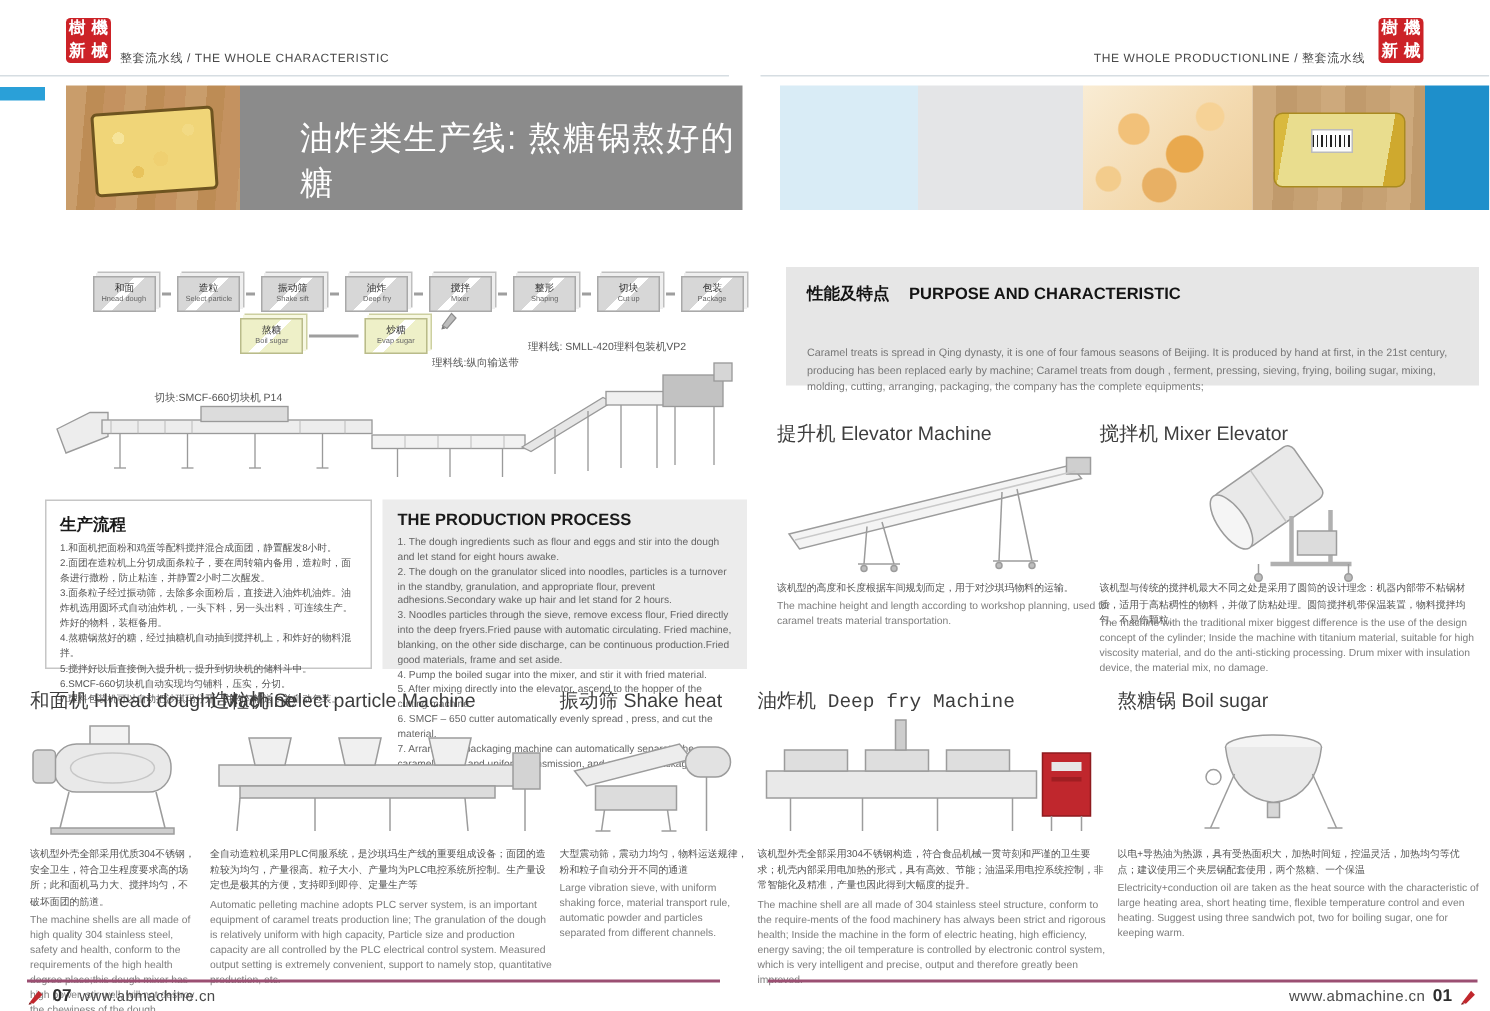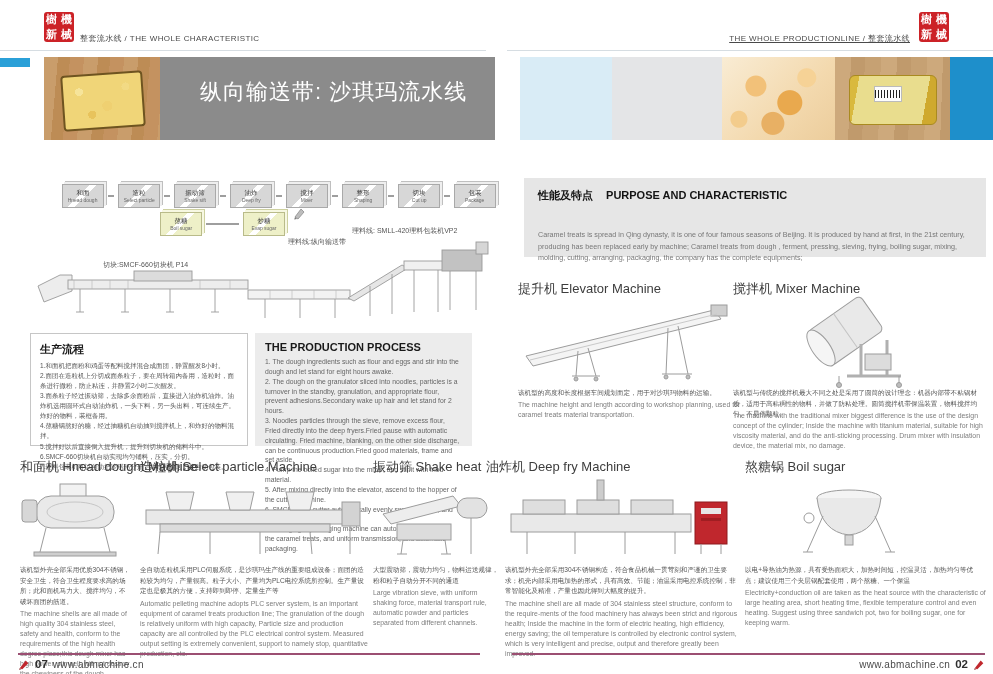--- a/index.html
+++ b/index.html
@@ -92,36 +92,36 @@
 <div id="page">
 
   <div class="abs seal" style="left:44px;top:12px;">
     <span>樹</span>
     <span>機</span>
     <span>新</span>
     <span>械</span>
   </div>
   <div class="abs brand" style="left:80px;top:33px;">整套流水线 / THE WHOLE CHARACTERISTIC</div>
 
-  <div class="abs brand" style="right:83px;top:33px;text-decoration:underline;">THE WHOLE PRODUCTIONLINE / 整套流水线</div>
+  <div class="abs brand" style="right:83px;top:33px;">THE WHOLE PRODUCTIONLINE / 整套流水线</div>
   <div class="abs seal" style="left:919px;top:12px;">
     <span>樹</span>
     <span>機</span>
     <span>新</span>
     <span>械</span>
   </div>
   <div class="abs hrule" style="left:0;top:50px;width:486px;"></div>
   <div class="abs hrule" style="left:507px;top:50px;width:486px;"></div>
 
   <div class="abs chip-blue" style="left:0;top:58px;width:30px;height:9px;"></div>
   <div class="abs photo-sachima" style="left:44px;top:57px;width:116px;height:83px;">
     <div class="treat"></div>
   </div>
   <div class="abs banner" style="left:160px;top:57px;width:335px;height:83px;">
-    <div class="t-cn" style="margin:20px 0 0 40px;">纵向输送带: 沙琪玛流水线</div>
+    <div class="t-cn" style="margin:20px 0 0 40px;">油炸类生产线: 熬糖锅熬好的糖</div>
   </div>
   <div class="abs block-lblue" style="left:520px;top:57px;width:92px;height:83px;"></div>
   <div class="abs block-lgray" style="left:612px;top:57px;width:110px;height:83px;"></div>
   <div class="abs photo-caramel" style="left:722px;top:57px;width:113px;height:83px;"></div>
   <div class="abs photo-package" style="left:835px;top:57px;width:115px;height:83px;">
     <div class="bag">
         <div class="label"></div>
       </div>
   </div>
   <div class="abs block-blue" style="left:950px;top:57px;width:43px;height:83px;"></div>
@@ -231,21 +231,21 @@
   <div class="abs panel-cn" style="left:30px;top:333px;width:218px;height:113px;">
     <div class="p-title">生产流程</div>
     <div class="p-item">1.和面机把面粉和鸡蛋等配料搅拌混合成面团，静置醒发8小时。</div>
     <div class="p-item">2.面团在造粒机上分切成面条粒子，要在周转箱内备用，造粒时，面条进行撒粉，防止粘连，并静置2小时二次醒发。</div>
     <div class="p-item">3.面条粒子经过振动筛，去除多余面粉后，直接进入油炸机油炸。油炸机选用圆环式自动油炸机，一头下料，另一头出料，可连续生产。炸好的物料，装框备用。</div>
     <div class="p-item">4.熬糖锅熬好的糖，经过抽糖机自动抽到搅拌机上，和炸好的物料混拌。</div>
     <div class="p-item">5.搅拌好以后直接倒入提升机，提升到切块机的储料斗中。</div>
     <div class="p-item">6.SMCF-660切块机自动实现均匀铺料，压实，分切。</div>
     <div class="p-item">7.理料包装机可以自动把沙琪玛分开，并均匀输送，并自动包装。</div>
   </div>
-  <div class="abs panel-en" style="left:255px;top:333px;width:217px;height:113px;">
+  <div class="abs panel-en" style="left:255px;top:333px;width:243px;height:113px;">
     <div class="p-title">THE PRODUCTION PROCESS</div>
     <div class="p-item-en">1. The dough ingredients such as flour and eggs and stir into the dough and let stand for eight hours awake.</div>
     <div class="p-item-en">2. The dough on the granulator sliced into noodles, particles is a turnover in the standby, granulation, and appropriate flour, prevent adhesions.Secondary wake up hair and let stand for 2 hours.</div>
     <div class="p-item-en">3. Noodles particles through the sieve, remove excess flour, Fried directly into the deep fryers.Fried pause with automatic circulating. Fried machine, blanking, on the other side discharge, can be continuous production.Fried good materials, frame and set aside.</div>
     <div class="p-item-en">4. Pump the boiled sugar into the mixer, and stir it with fried material.</div>
     <div class="p-item-en">5. After mixing directly into the elevator, ascend to the hopper of the cutting machine.</div>
     <div class="p-item-en">6. SMCF – 650 cutter automatically evenly spread , press, and cut the material.</div>
     <div class="p-item-en">7. Arranging &amp; packaging machine can automatically separate the caramel treats, and uniform transmission, and automatic packaging.</div>
   </div>
 
@@ -271,42 +271,42 @@
       <circle cx="58" cy="85" r="2" fill="#bdbdbd"></circle>
         <circle cx="78" cy="85" r="2" fill="#bdbdbd"></circle>
       <circle cx="148" cy="83" r="2" fill="#bdbdbd"></circle>
         <circle cx="170" cy="83" r="2" fill="#bdbdbd"></circle>
       <line x1="12" y1="66" x2="199" y2="20" stroke="#c9c9c9"></line>
     </g>
   </svg>
   <div class="abs cap-cn" style="left:518px;top:388px;width:232px;">该机型的高度和长度根据车间规划而定，用于对沙琪玛物料的运输。</div>
   <div class="abs cap-en" style="left:518px;top:398px;width:232px;">The machine height and length according to workshop planning, used for caramel treats material transportation.</div>
 
-  <div class="abs m-title" style="left:733px;top:280px;">搅拌机 Mixer Machine</div>
+  <div class="abs m-title" style="left:733px;top:280px;">搅拌机 Mixer Elevator</div>
   <svg class="abs" style="left:775px;top:292px;" width="160" height="96" viewBox="0 0 160 96">
     <g stroke="#9c9c9c" stroke-width="1">
       <g transform="rotate(-35 70 38)">
         <rect x="38" y="18" width="64" height="42" rx="5" fill="#e9e9e9"></rect>
         <ellipse cx="40" cy="39" rx="9" ry="21" fill="#f5f5f5"></ellipse>
         <line x1="70" y1="18" x2="70" y2="60" stroke="#c4c4c4"></line>
       </g>
       <path d="M86 52 L86 84 M112 48 L112 84 M72 84 L126 84" fill="none" stroke="#b0b0b0" stroke-width="3"></path>
       <path d="M64 84 L64 91 M124 84 L124 91" stroke="#9c9c9c"></path>
       <circle cx="64" cy="93" r="2.5" fill="#bdbdbd"></circle>
         <circle cx="124" cy="93" r="2.5" fill="#bdbdbd"></circle>
       <rect x="90" y="62" width="26" height="16" fill="#dcdcdc"></rect>
     </g>
   </svg>
   <div class="abs cap-cn" style="left:733px;top:388px;width:253px;">该机型与传统的搅拌机最大不同之处是采用了圆筒的设计理念：机器内部带不粘锅材质，适用于高粘稠性的物料，并做了防粘处理。圆筒搅拌机带保温装置，物料搅拌均匀。不易伤颗粒。</div>
   <div class="abs cap-en" style="left:733px;top:409px;width:253px;">The machine with the traditional mixer biggest difference is the use of the design concept of the cylinder; Inside the machine with titanium material, suitable for high viscosity material, and do the anti-sticking processing. Drum mixer with insulation device, the material mix, no damage.</div>
 
   <div class="abs m-title" style="left:20px;top:458px;">和面机 Hnead dought Machine</div>
   <div class="abs m-title" style="left:140px;top:458px;">造粒机 Select particle Machine</div>
   <div class="abs m-title" style="left:373px;top:458px;">振动筛 Shake heat</div>
-  <div class="abs m-title" style="left:486px;top:458px;">油炸机 Deep fry Machine</div>
+  <div class="abs m-title" style="left:505px;top:458px;font-family:Liberation Mono, monospace;">油炸机 Deep fry Machine</div>
   <div class="abs m-title" style="left:745px;top:458px;text-align:right;">熬糖锅 Boil sugar</div>
 
   <svg class="abs" style="left:20px;top:472px;" width="110" height="88" viewBox="0 0 110 88">
     <g stroke="#9c9c9c" stroke-width="1" fill="#e9e9e9">
       <rect x="40" y="12" width="26" height="13" fill="#f2f2f2"></rect>
       <rect x="16" y="24" width="78" height="32" rx="15"></rect>
       <rect x="2" y="28" width="15" height="22" rx="3" fill="#d7d7d7"></rect>
       <line x1="26" y1="56" x2="20" y2="80"></line>
         <line x1="84" y1="56" x2="90" y2="80"></line>
       <rect x="14" y="80" width="82" height="4" fill="#cfcfcf"></rect>
@@ -401,20 +401,20 @@
   <div class="abs f-left" style="left:18px;top:658px;">
     <svg width="12" height="12" viewBox="0 0 14 14">
       <path d="M2 12 L9 3 L12 6 L5 13 Z" fill="#c0272d"></path>
         <path d="M2 12 L1.2 13.8 L4 13.2 Z" fill="#7c1518"></path>
     </svg>
     <span class="f-page">07</span>
     <span class="f-site">www.abmachine.cn</span>
   </div>
   <div class="abs f-right" style="right:8px;top:658px;">
     <span class="f-site">www.abmachine.cn</span>
-    <span class="f-page">02</span>
+    <span class="f-page">01</span>
     <svg width="12" height="12" viewBox="0 0 14 14">
       <path d="M2 12 L9 3 L12 6 L5 13 Z" fill="#c0272d"></path>
         <path d="M2 12 L1.2 13.8 L4 13.2 Z" fill="#7c1518"></path>
     </svg>
   </div>
 
 </div>
 
 </body></html>

